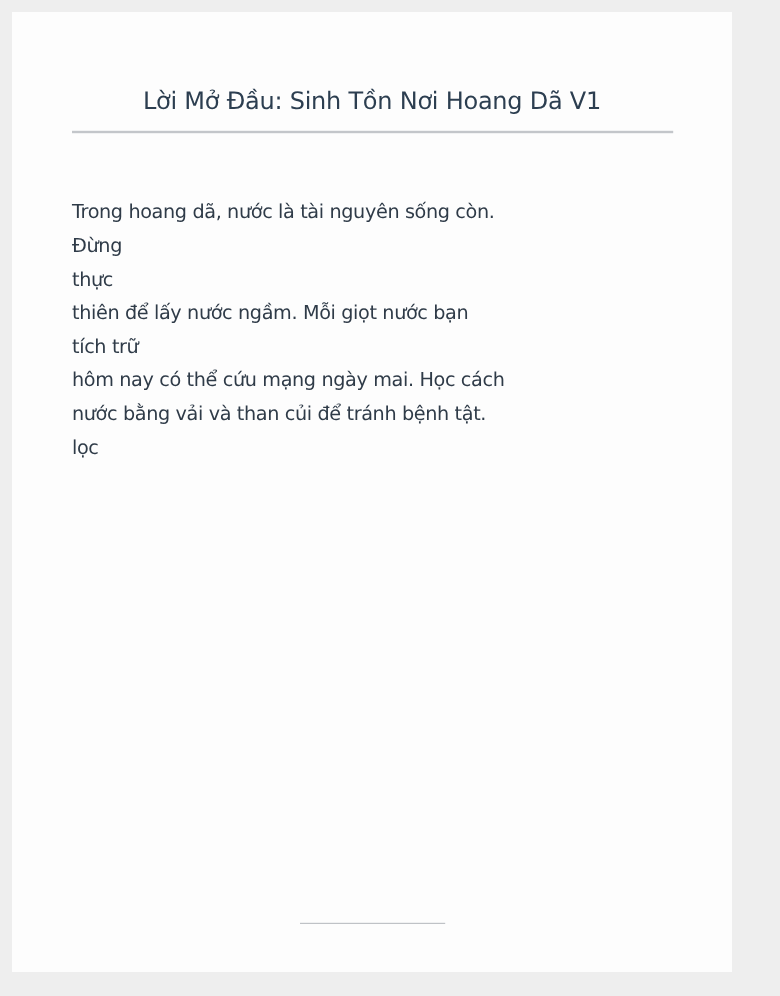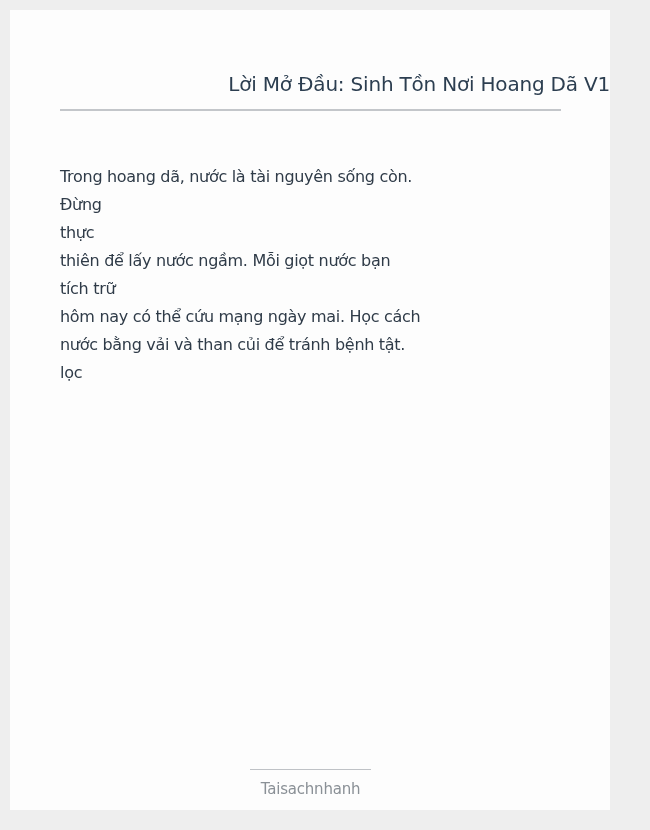--- a/index.html
+++ b/index.html
@@ -13,21 +13,21 @@
     .page {
       position: absolute;
       left: 10px; top: 10px;
       width: 600px; height: 800px;
       background: #fdfdfd;
     }
     .title {
       position: absolute;
       left: 0; width: 600px;
       top: 62px;
-      text-align: right;
+      text-align: center;
       font-size: 20px;
       color: #2c3e50;
       letter-spacing: -0.2px;
     }
     .title-rule {
       position: absolute;
       left: 50px; top: 99px;
       width: 501px; height: 2px;
       background: #c3c6ca;
     }
@@ -70,14 +70,13 @@
     <span class="line">Đừng</span>
     <span class="line">thực</span>
     <span class="line">thiên để lấy nước ngầm. Mỗi giọt nước bạn</span>
     <span class="line">tích trữ</span>
     <span class="line">hôm nay có thể cứu mạng ngày mai. Học cách</span>
     <span class="line">nước bằng vải và than củi để tránh bệnh tật.</span>
     <span class="line">lọc</span>
   </div>
 
   <div class="footer-rule"></div>
-  <div class="footer-text">Taisachnhanh</div>
 </div>
 
 </body></html>

